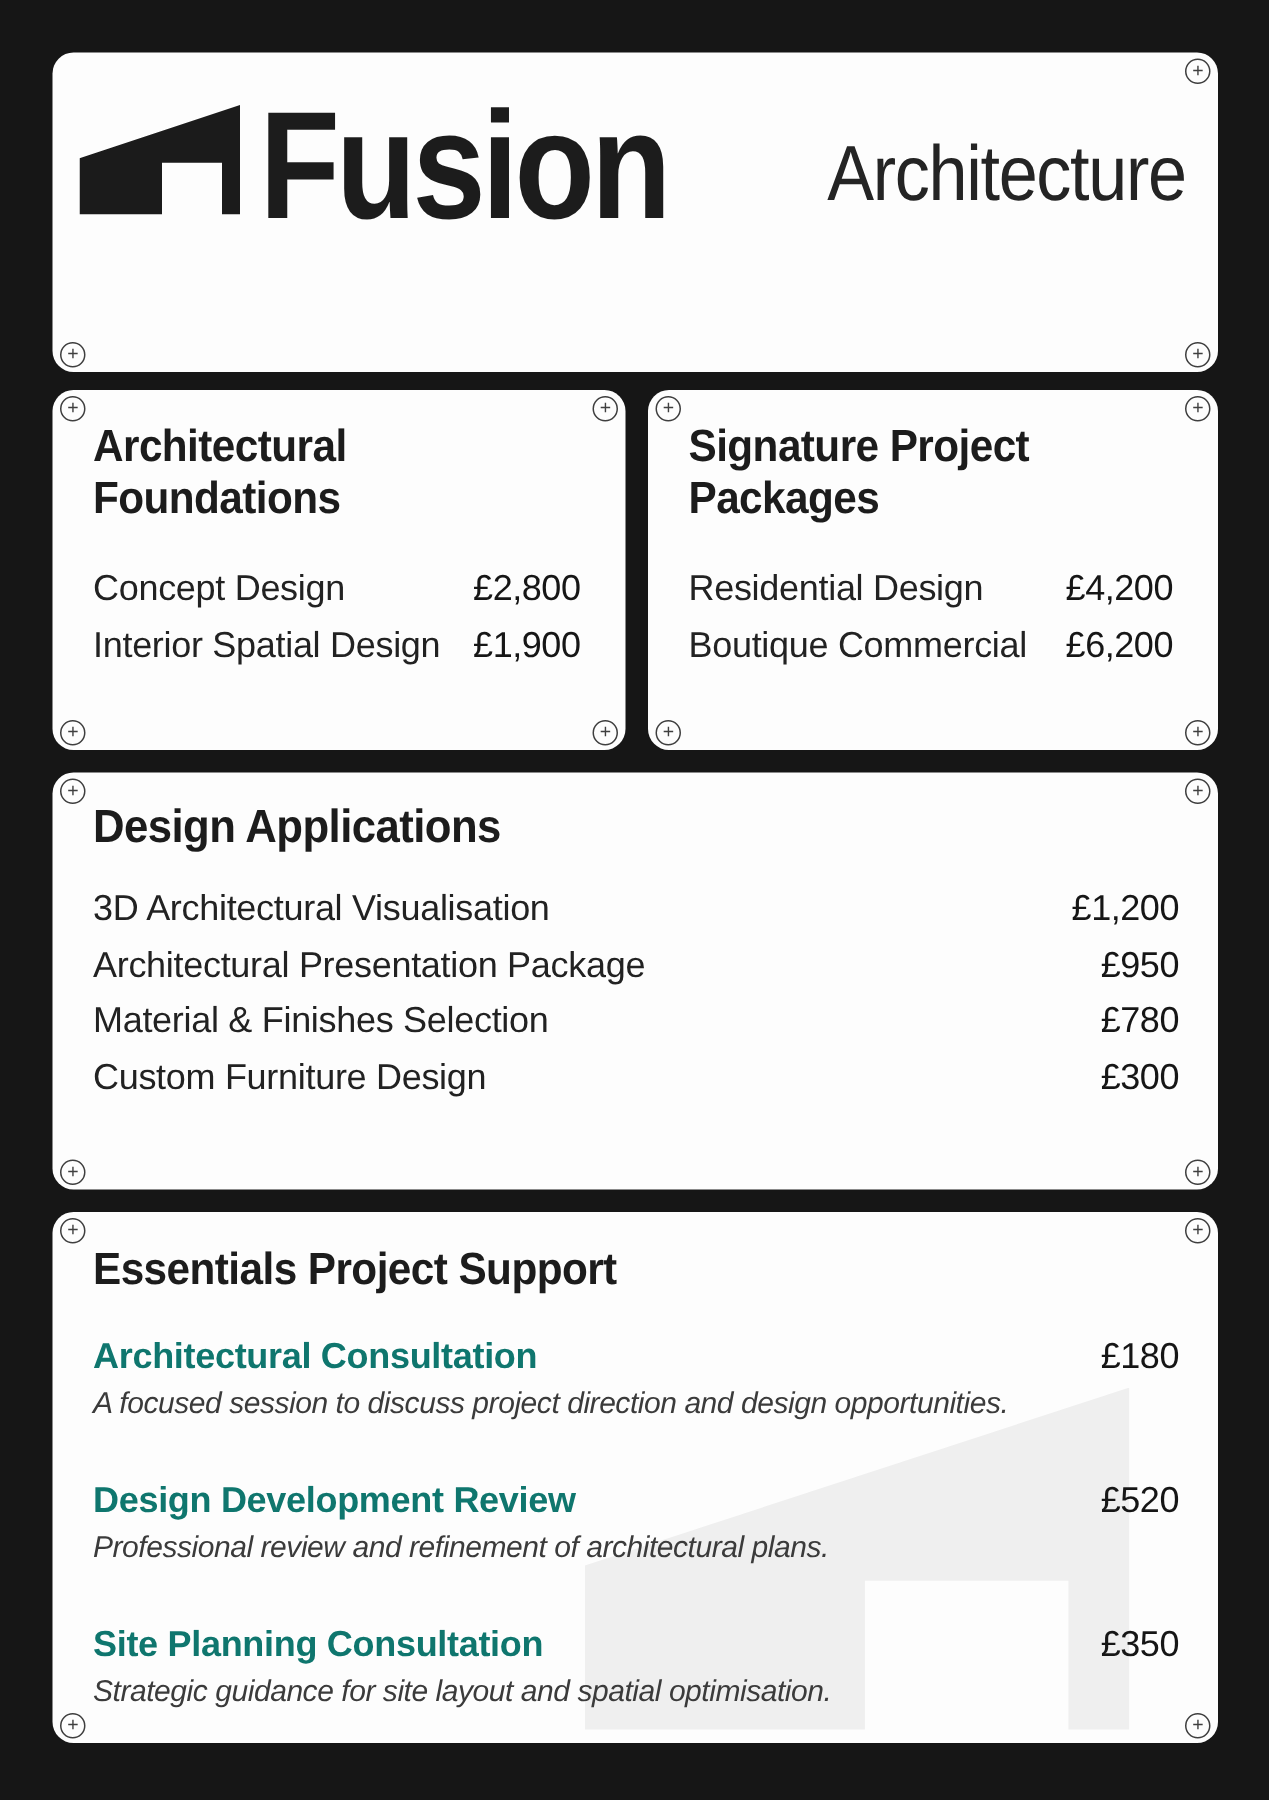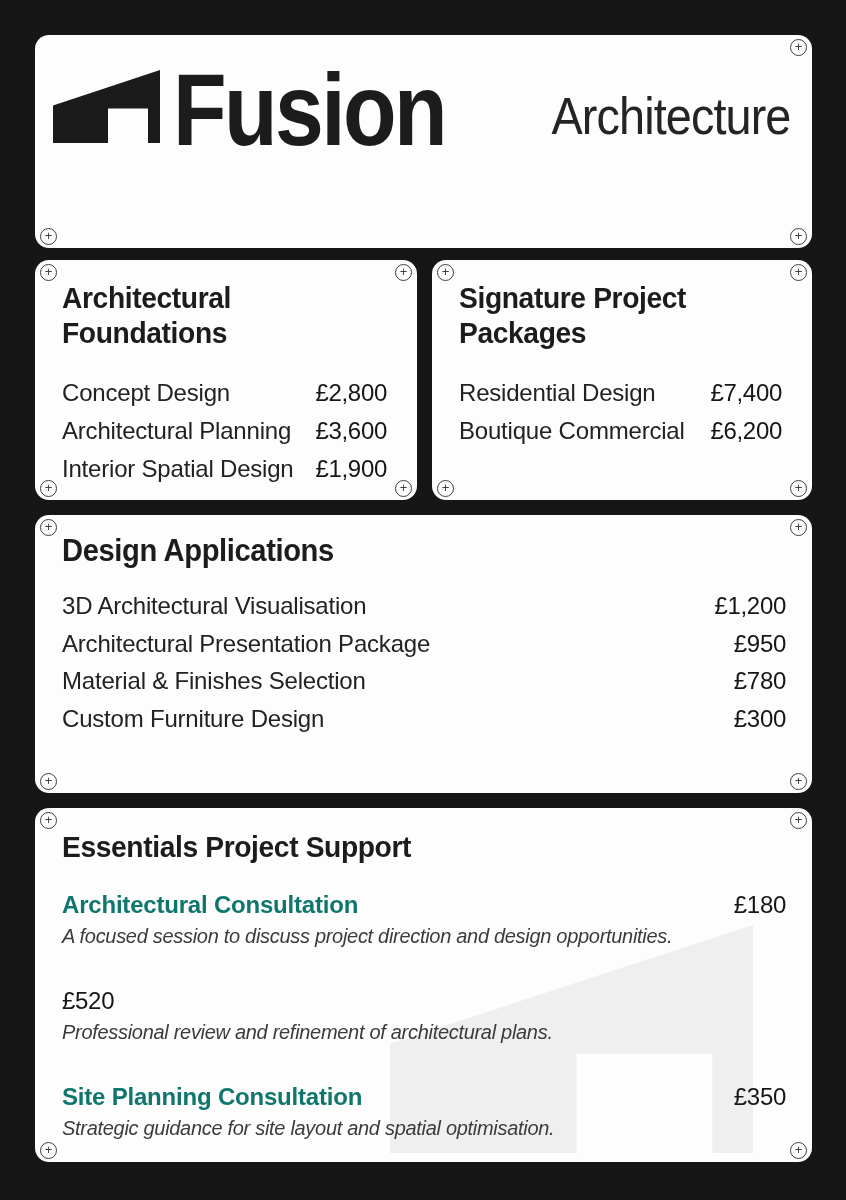--- a/index.html
+++ b/index.html
@@ -126,40 +126,36 @@
     <span class="pm tr">+</span>
     <span class="pm bl">+</span>
     <span class="pm br">+</span>
     <h2 class="card-title">Architectural Foundations</h2>
     <ul class="price-list">
       <li>
         <span class="svc">Concept Design</span>
         <span class="prc">£2,800</span>
       </li>
       <li>
-        <span class="svc">Architectural Planning</span>
-        <span class="prc">£3,600</span>
-      </li>
-      <li>
         <span class="svc">Interior Spatial Design</span>
         <span class="prc">£1,900</span>
       </li>
     </ul>
   </div>
 
   <div class="card" id="card-signature">
     <span class="pm tl">+</span>
     <span class="pm tr">+</span>
     <span class="pm bl">+</span>
     <span class="pm br">+</span>
     <h2 class="card-title">Signature Project Packages</h2>
     <ul class="price-list">
       <li>
         <span class="svc">Residential Design</span>
-        <span class="prc">£7,400</span>
+        <span class="prc">£4,200</span>
       </li>
       <li>
         <span class="svc">Boutique Commercial</span>
         <span class="prc">£6,200</span>
       </li>
     </ul>
   </div>
 
   <div class="card" id="card-apps">
     <span class="pm tl">+</span>
@@ -201,20 +197,21 @@
     <div class="groups">
       <div class="group">
         <div class="group-head">
           <span class="group-name">Architectural Consultation</span>
           <span class="prc">£180</span>
         </div>
         <div class="group-desc">A focused session to discuss project direction and design opportunities.</div>
       </div>
       <div class="group">
         <div class="group-head">
+          <span class="group-name">Design Development Review</span>
           <span class="prc">£520</span>
         </div>
         <div class="group-desc">Professional review and refinement of architectural plans.</div>
       </div>
       <div class="group">
         <div class="group-head">
           <span class="group-name">Site Planning Consultation</span>
           <span class="prc">£350</span>
         </div>
         <div class="group-desc">Strategic guidance for site layout and spatial optimisation.</div>

